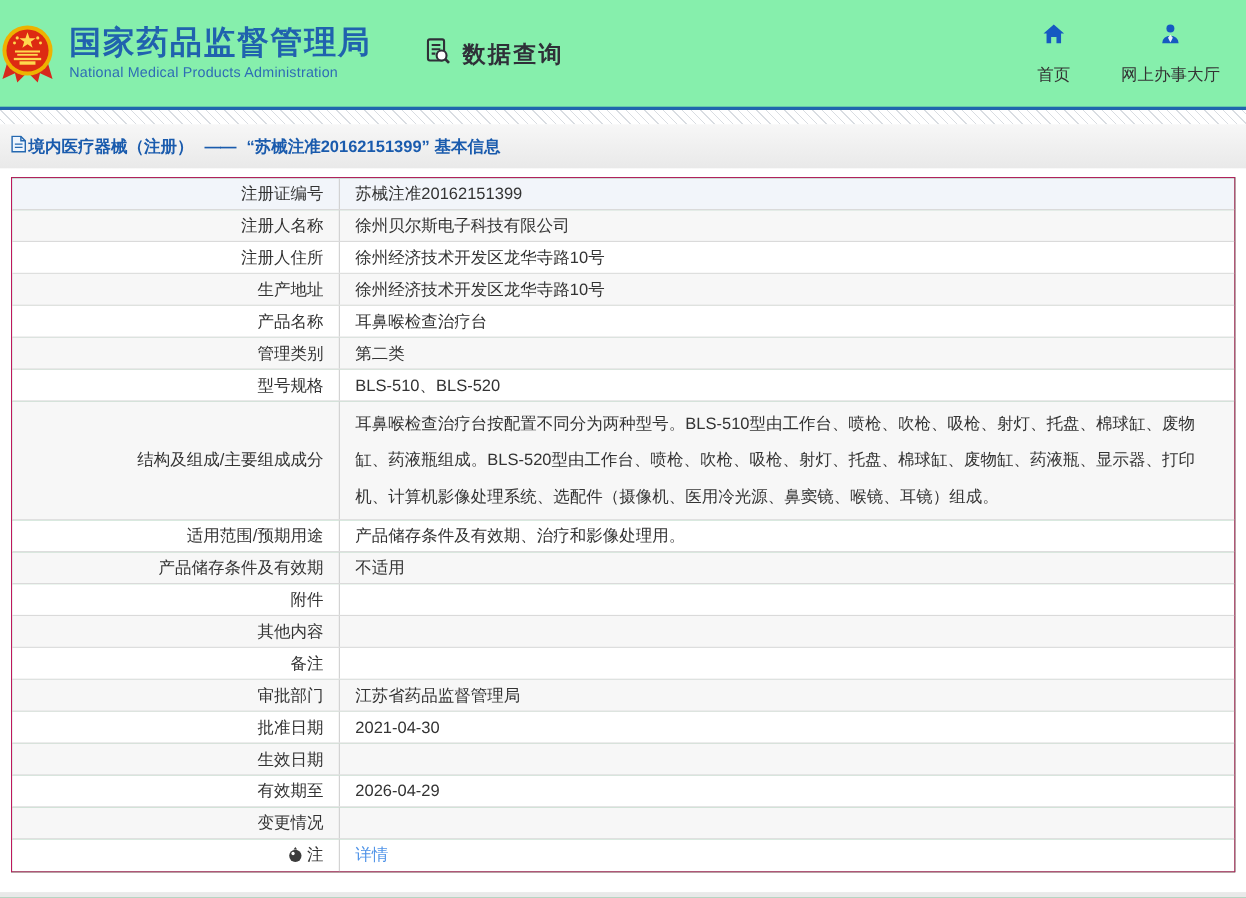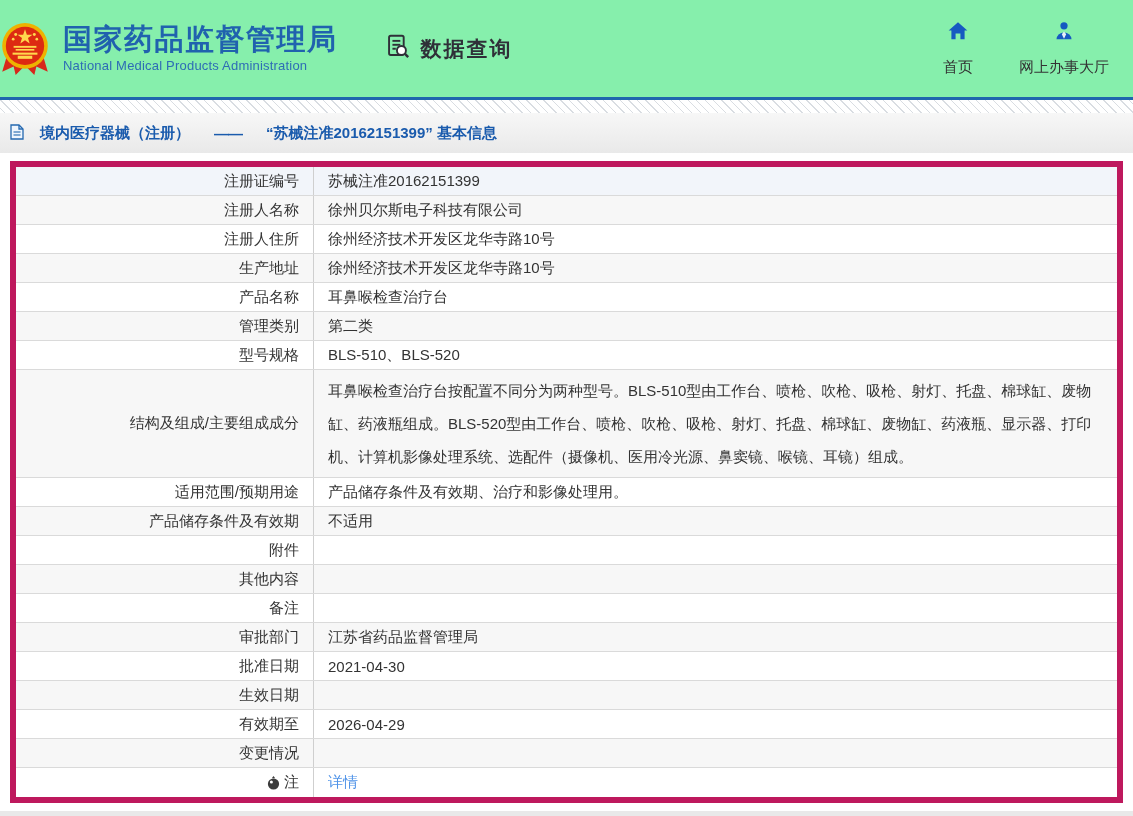--- a/index.html
+++ b/index.html
@@ -18,26 +18,26 @@
   .dq { display:flex; align-items:center; margin-left:46px; gap:10px; cursor:pointer; }
   .dq-label { font-size:21px; color:#2f3038; font-weight:600; letter-spacing:2px; }
   .nav { margin-left:auto; display:flex; gap:46px; padding-right:24px; }
   .nav-item { display:flex; flex-direction:column; align-items:center; gap:13px;
               font-size:15px; color:#333; cursor:pointer; }
   
   .stripe-band { height:13px;
     background:repeating-linear-gradient(45deg,#ffffff 0 3px,#d9dde2 3px 4px,#ffffff 4px 6px); }
   .crumb-band { height:40px; background:linear-gradient(#f7f7f7,#e9e9e9);
     display:flex; align-items:center; padding-left:10px; }
-  .crumb { display:flex; align-items:center; gap:16px;
+  .crumb { display:flex; align-items:center; gap:2px;
     color:#1a5bad; font-size:15px; font-weight:bold; }
   .crumb .sep { margin:0 8px; letter-spacing:-1px; }
   .crumb .section { cursor:pointer; }
   
-  .table { margin:8px 10px 0 10px; border:6px solid #be185d; background:#15803d; }
+  .table { margin:8px 10px 0 10px; border:1px solid #be185d; background:#15803d; }
   .trow { display:flex; min-height:29px; border-bottom:1px solid #dadada; background:#fff; }
   .trow:last-child { border-bottom:none; }
   .trow.alt { background:#f7f7f7; }
   .trow.hl  { background:#f2f5fa; }
   .trow.tall { min-height:104px; }
   .tlabel { width:298px; flex:0 0 298px; border-right:1px solid #cfcfcf;
     display:flex; align-items:center; justify-content:flex-end; gap:4px;
     padding:4px 14px 4px 6px; font-size:15px; color:#333; text-align:right; }
   .tvalue { flex:1; display:flex; align-items:center;
     padding:4px 10px 4px 14px; font-size:15px; color:#333; }

